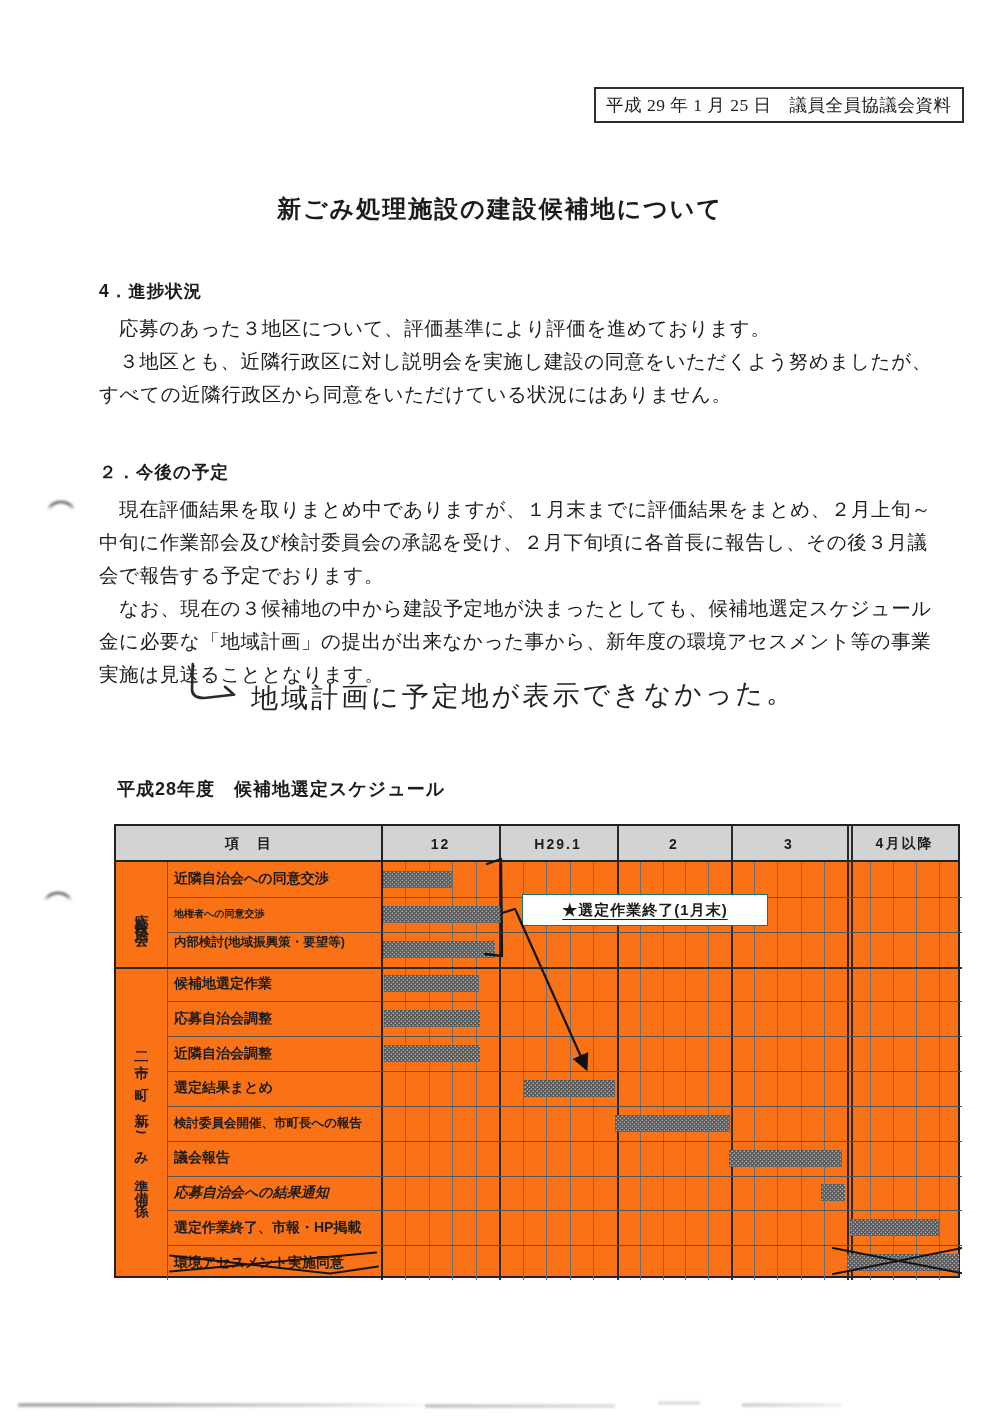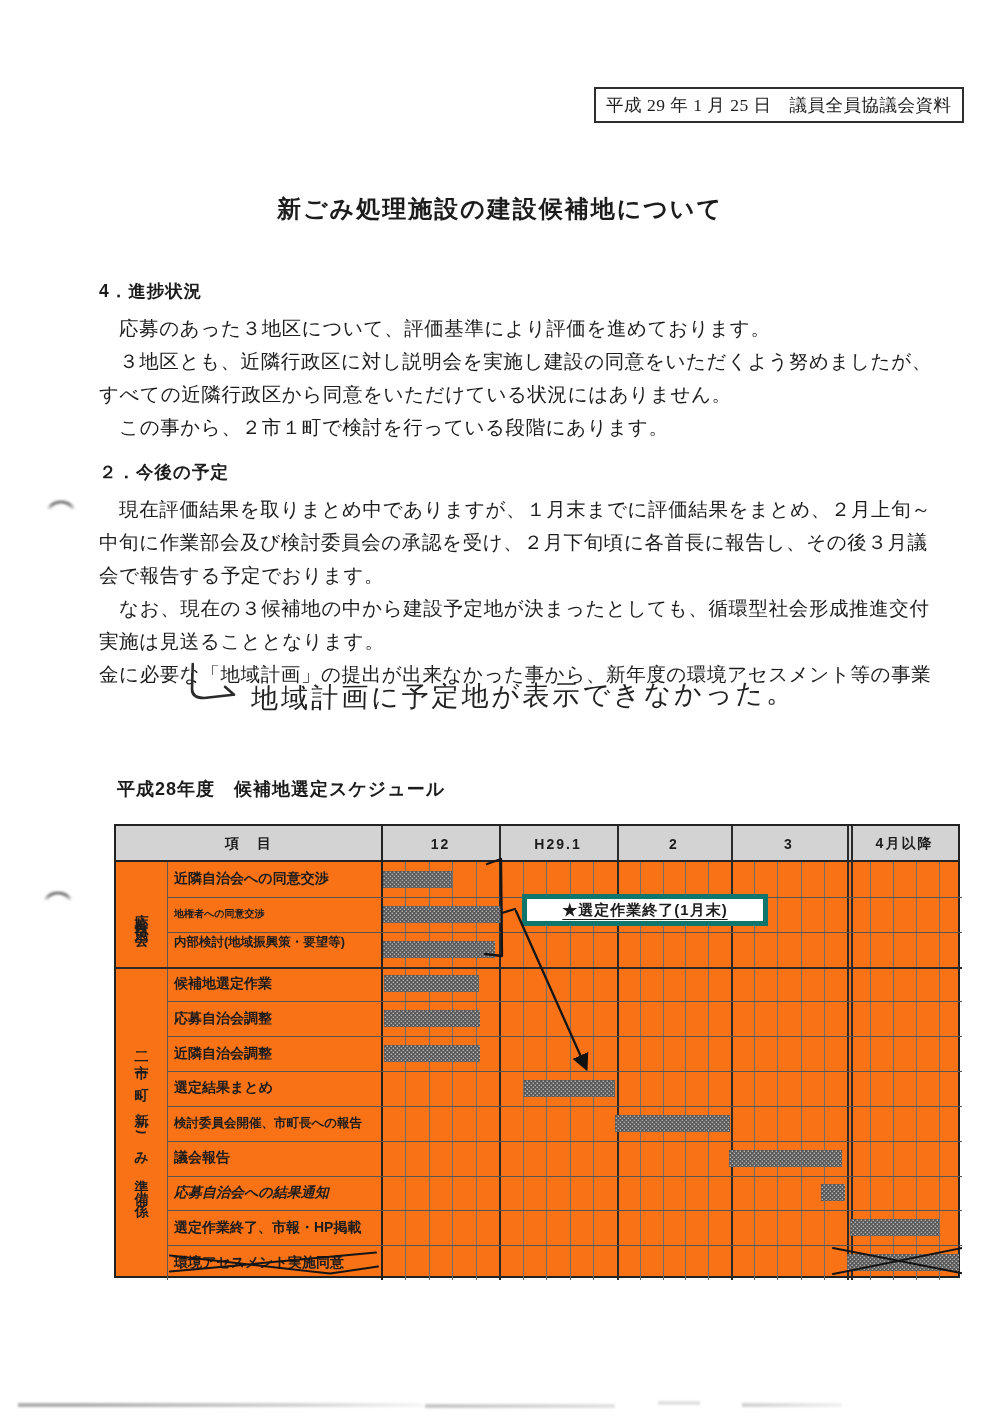--- a/index.html
+++ b/index.html
@@ -33,21 +33,21 @@
   #gantt .vline{position:absolute;z-index:1}
   #gantt .hline{position:absolute;z-index:1}
   #gantt .gcell{position:absolute;left:0;width:51px;display:flex;align-items:center;justify-content:center;z-index:2}
   #gantt .gtext{writing-mode:vertical-rl;font-size:14px;font-weight:600;line-height:51px}
   #gantt .lcell{position:absolute;left:51px;width:215px;display:flex;align-items:center;
                 padding-left:7px;font-weight:600;z-index:2;white-space:nowrap}
   #gantt .bar{position:absolute;height:17px;z-index:3;background-color:#b4b4b4;
               background-image:radial-gradient(circle at 1px 1px,#585858 34%,rgba(0,0,0,0) 42%),
                                radial-gradient(circle at 1px 1px,#585858 34%,rgba(0,0,0,0) 42%);
               background-size:4px 4px;background-position:0 0,2px 2px}
-  #gantt .ann-box{position:absolute;background:#fff;border:5px solid #0f766e;z-index:4;
+  #gantt .ann-box{position:absolute;background:#fff;border:1px solid #0f766e;z-index:4;
                   display:flex;align-items:center;justify-content:center;font-size:15px;font-weight:600;
                   letter-spacing:1px;text-decoration:underline;text-underline-offset:4px}
   #gantt svg.overlay{position:absolute;left:0;top:0;z-index:5;pointer-events:none}
   
   .punch{position:absolute;width:42px;height:32px;filter:blur(1.2px);
          background-image:linear-gradient(to top,#fff 0 44%,rgba(255,255,255,0) 62%),
            radial-gradient(ellipse 17px 13px at 50% 60%,rgba(0,0,0,0) 52%,rgba(45,45,45,.8) 70%,rgba(0,0,0,0) 90%)}
   .smudge{position:absolute;height:4px;filter:blur(1px)}
 </style>
 </head>
@@ -57,31 +57,30 @@
 
   <div class="header-box">平成 29 年 1 月 25 日　議員全員協議会資料</div>
 
   <div class="doc-title">新ごみ処理施設の建設候補地について</div>
 
   <div class="sec" style="top:279px">
     <div class="sec-heading">4．進捗状況</div>
     <div class="body-line">　応募のあった３地区について、評価基準により評価を進めております。</div>
     <div class="body-line">　３地区とも、近隣行政区に対し説明会を実施し建設の同意をいただくよう努めましたが、</div>
     <div class="body-line">すべての近隣行政区から同意をいただけている状況にはありません。</div>
-    <div class="body-line">　この事から、２市１町で検討を行っている段階にあります。</div>
   </div>
 
   <div class="sec" style="top:460px">
     <div class="sec-heading">２．今後の予定</div>
     <div class="body-line">　現在評価結果を取りまとめ中でありますが、１月末までに評価結果をまとめ、２月上旬～</div>
     <div class="body-line">中旬に作業部会及び検討委員会の承認を受け、２月下旬頃に各首長に報告し、その後３月議</div>
     <div class="body-line">会で報告する予定でおります。</div>
-    <div class="body-line">　なお、現在の３候補地の中から建設予定地が決まったとしても、循環型社会形成推進交付</div>
+    <div class="body-line">　なお、現在の３候補地の中から建設予定地が決まったとしても、候補地選定スケジュール</div>
+    <div class="body-line">金に必要な「地域計画」の提出が出来なかった事から、新年度の環境アセスメント等の事業</div>
     <div class="body-line">実施は見送ることとなります。</div>
-    <div class="body-line">金に必要な「地域計画」の提出が出来なかった事から、新年度の環境アセスメント等の事業</div>
   </div>
 
   <div class="handwritten">
     <svg class="hw-hook" width="58" height="48" viewBox="0 0 58 48">
       <path d="M10,3 L9,28 Q9,37 21,37 L50,34 M42,26 L51,34" fill="none" stroke="#2a2a2a" stroke-width="2.6" stroke-linecap="round" stroke-linejoin="round"></path>
     </svg>
     <div class="hw-text">地域計画に予定地が表示できなかった。</div>
   </div>
 
   <div class="schedule-heading">平成28年度　候補地選定スケジュール</div>

